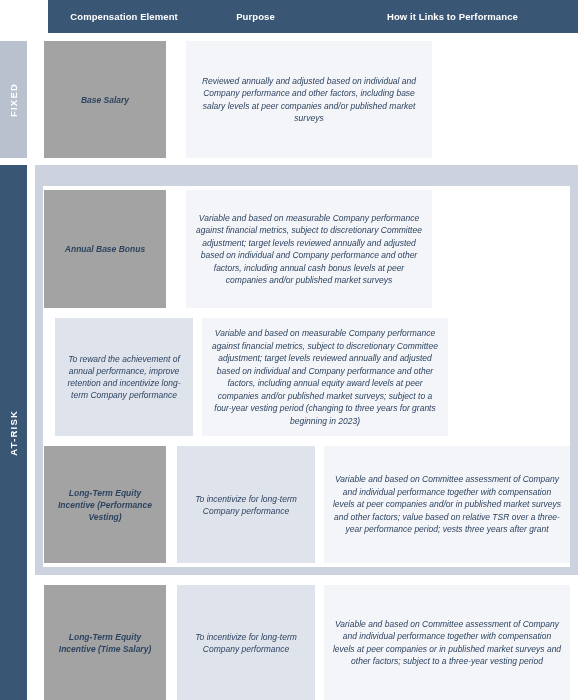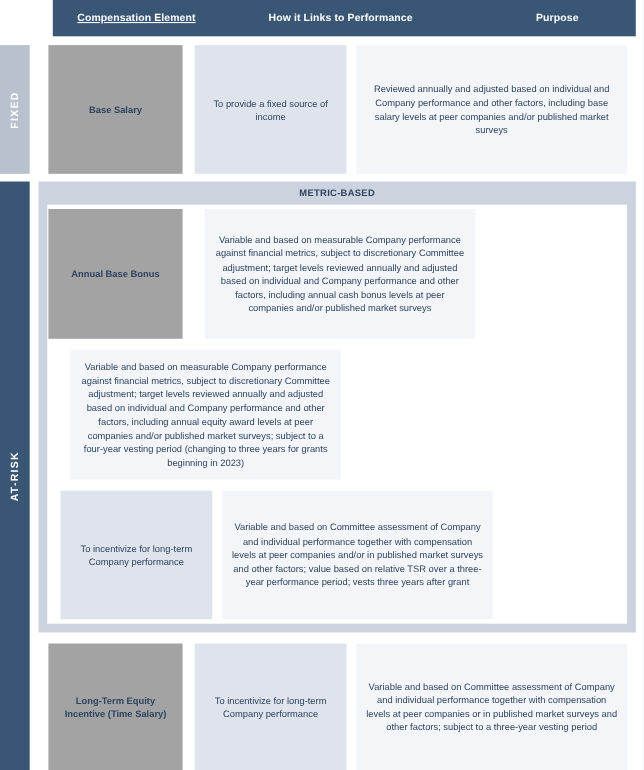--- a/index.html
+++ b/index.html
@@ -32,21 +32,21 @@
     align-items: center;
   }
   .header-cell {
     color: #ffffff;
     font-size: 9.5px;
     font-weight: bold;
     text-align: center;
     line-height: 11.5px;
     letter-spacing: 0.1px;
   }
-  .hc-1 { width: 122px; margin-left: 16px; text-decoration: underline; }
+  .hc-1 { width: 122px; margin-left: 16px; }
   .hc-2 { width: 145px; }
   .hc-3 { width: 255px; }
 
   
   .side-bar {
     position: absolute;
     left: 0px;
     width: 27px;
     display: flex;
     align-items: center;
@@ -107,20 +107,21 @@
     position: absolute;
     display: flex;
   }
   .cell {
     display: flex;
     align-items: center;
     justify-content: center;
     box-sizing: border-box;
     padding: 4px 7px;
     text-align: center;
+    font-style: italic;
   }
   .cell-element {
     width: 122px;
     background: #a3a3a3;
     font-size: 8.5px;
     font-weight: bold;
     line-height: 12px;
     color: #2d4460;
   }
   .cell-purpose {
@@ -149,58 +150,58 @@
   .row .cell { height: 100%; }
 </style>
 </head>
 <body>
 
 <div id="root">
 
   <div class="header-bar">
     <div class="header-cell hc-1">Compensation
 Element</div>
+    <div class="header-cell hc-2">Purpose</div>
     <div class="header-cell hc-3">How it Links to Performance</div>
-    <div class="header-cell hc-2">Purpose</div>
   </div>
 
   <div class="side-bar side-fixed">
     <span>FIXED</span>
   </div>
   <div class="side-bar side-atrisk">
     <span>AT-RISK</span>
   </div>
 
   <div class="metric-band">
-    <div class="metric-label">METRIC-BASED</div>
     <div class="metric-inner"></div>
   </div>
 
   <div class="row" id="row-1">
     <div class="cell cell-element">Base Salary</div>
     <div class="gap-a"></div>
-    <div class="cell cell-purpose">To provide a fixed source of income</div>
     <div class="gap-b"></div>
     <div class="cell cell-links">Reviewed annually and adjusted based on individual and Company performance and other factors, including base salary levels at peer companies and/or published market surveys</div>
   </div>
 
   <div class="row" id="row-2">
     <div class="cell cell-element">Annual Base Bonus</div>
     <div class="gap-a"></div>
     <div class="gap-b"></div>
     <div class="cell cell-links">Variable and based on measurable Company performance against financial metrics, subject to discretionary Committee adjustment; target levels reviewed annually and adjusted based on individual and Company performance and other factors, including annual cash bonus levels at peer companies and/or published market surveys</div>
   </div>
 
   <div class="row" id="row-3">
     <div class="gap-a"></div>
+    <div class="cell cell-purpose">To reward the achievement of annual performance, improve retention and incentivize long-term Company performance</div>
     <div class="gap-b"></div>
     <div class="cell cell-links">Variable and based on measurable Company performance against financial metrics, subject to discretionary Committee adjustment; target levels reviewed annually and adjusted based on individual and Company performance and other factors, including annual equity award levels at peer companies and/or published market surveys; subject to a four-year vesting period (changing to three years for grants beginning in 2023)</div>
   </div>
 
   <div class="row" id="row-4">
+    <div class="cell cell-element">Long-Term Equity Incentive (Performance Vesting)</div>
     <div class="gap-a"></div>
     <div class="cell cell-purpose">To incentivize for long-term Company performance</div>
     <div class="gap-b"></div>
     <div class="cell cell-links">Variable and based on Committee assessment of Company and individual performance together with compensation levels at peer companies and/or in published market surveys and other factors; value based on relative TSR over a three-year performance period; vests three years after grant</div>
   </div>
 
   <div class="row" id="row-5">
     <div class="cell cell-element">Long-Term Equity Incentive (Time Salary)</div>
     <div class="gap-a"></div>
     <div class="cell cell-purpose">To incentivize for long-term Company performance</div>

